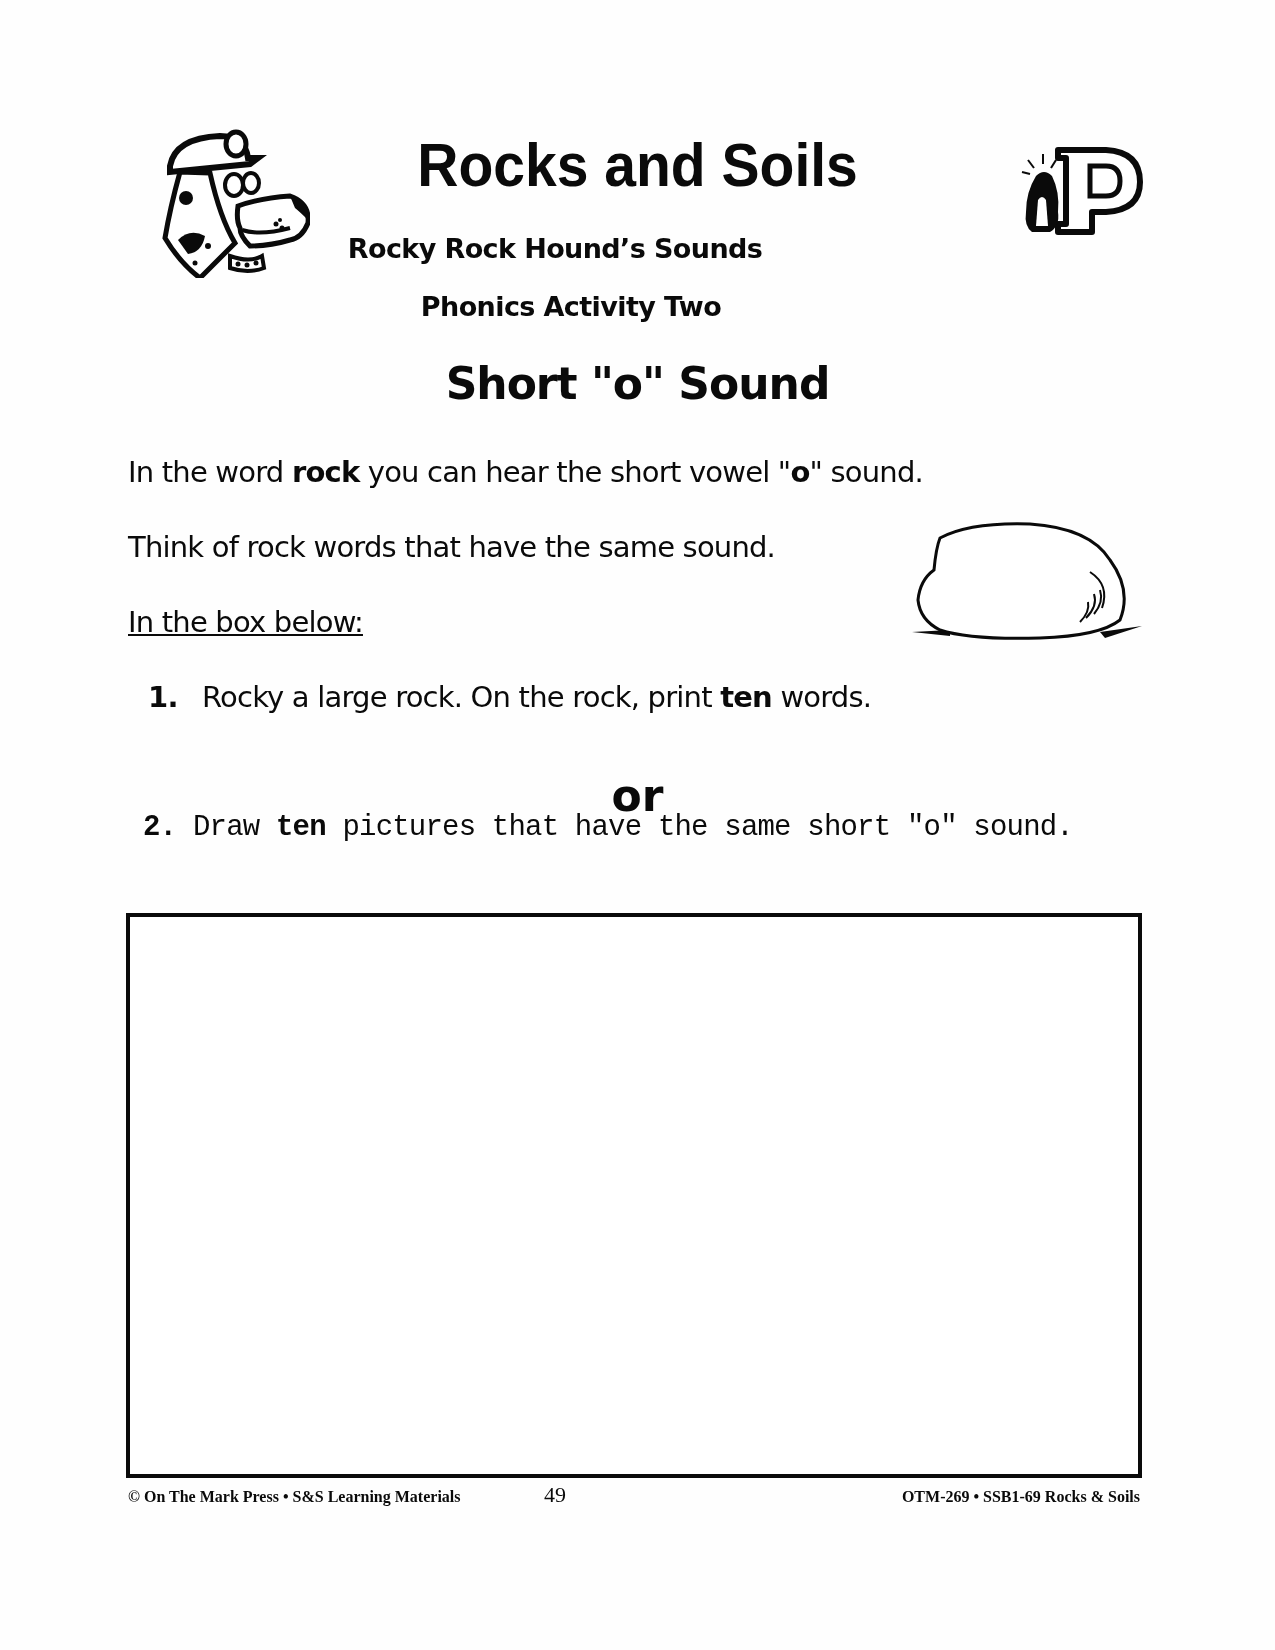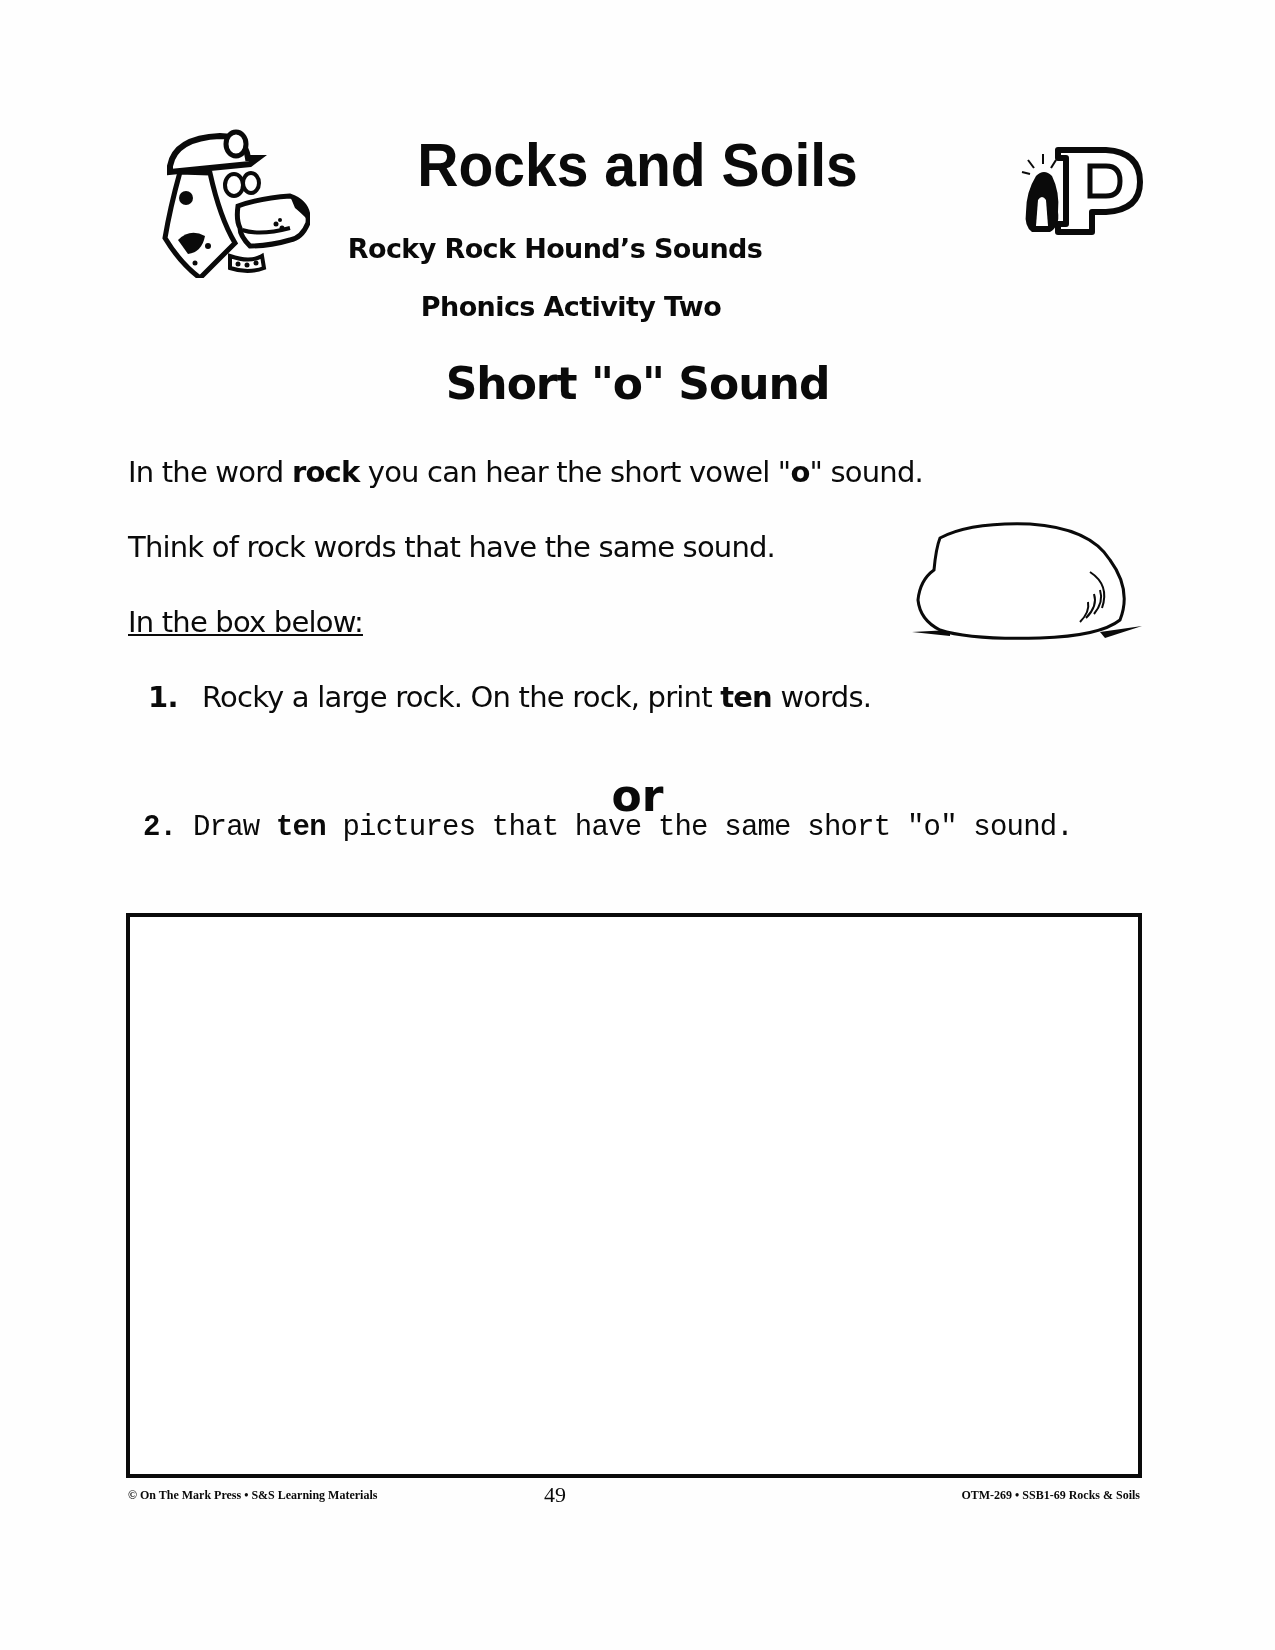--- a/index.html
+++ b/index.html
@@ -36,21 +36,21 @@
     .or {
       left: 0; width: 1275px; top: 750px; text-align: center;
       font-family: "DejaVu Sans", sans-serif; font-weight: bold; font-size: 44px; margin-top: 20px;
     }
     .draw-box {
       left: 126px; top: 913px; width: 1008px; height: 557px;
       border: 4px solid #0a0a0a; background: #fff;
     }
     .footer {
       top: 1488px; font-family: "Liberation Serif", serif; font-weight: bold;
-      font-size: 12px; white-space: nowrap;
+      font-size: 16px; white-space: nowrap;
     }
     .page-num {
       top: 1482px; left: 0; width: 1110px; text-align: center;
       font-family: "Liberation Serif", serif; font-size: 22px;
     }
   </style>
 </head>
 <body>
 
 <div class="abs" style="left:150px; top:128px; width:160px; height:150px;">

